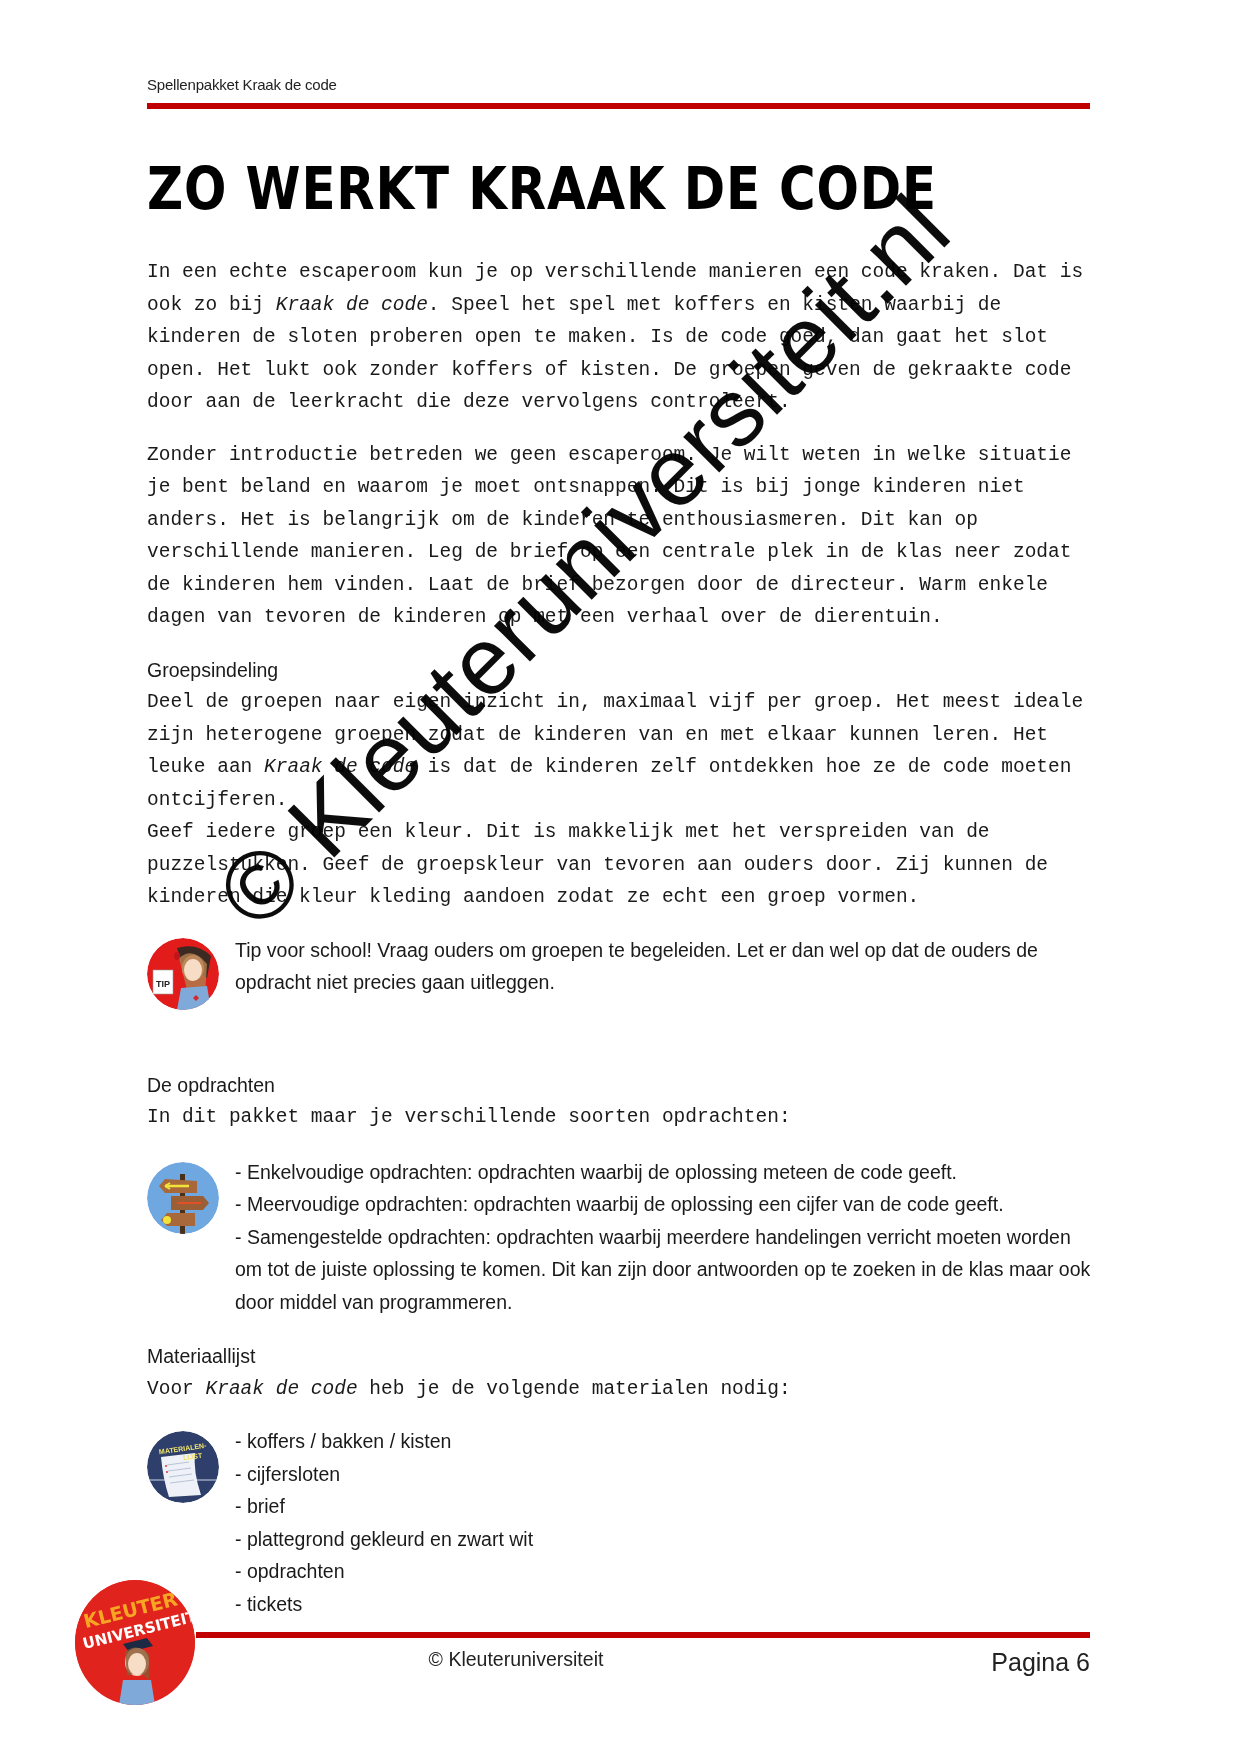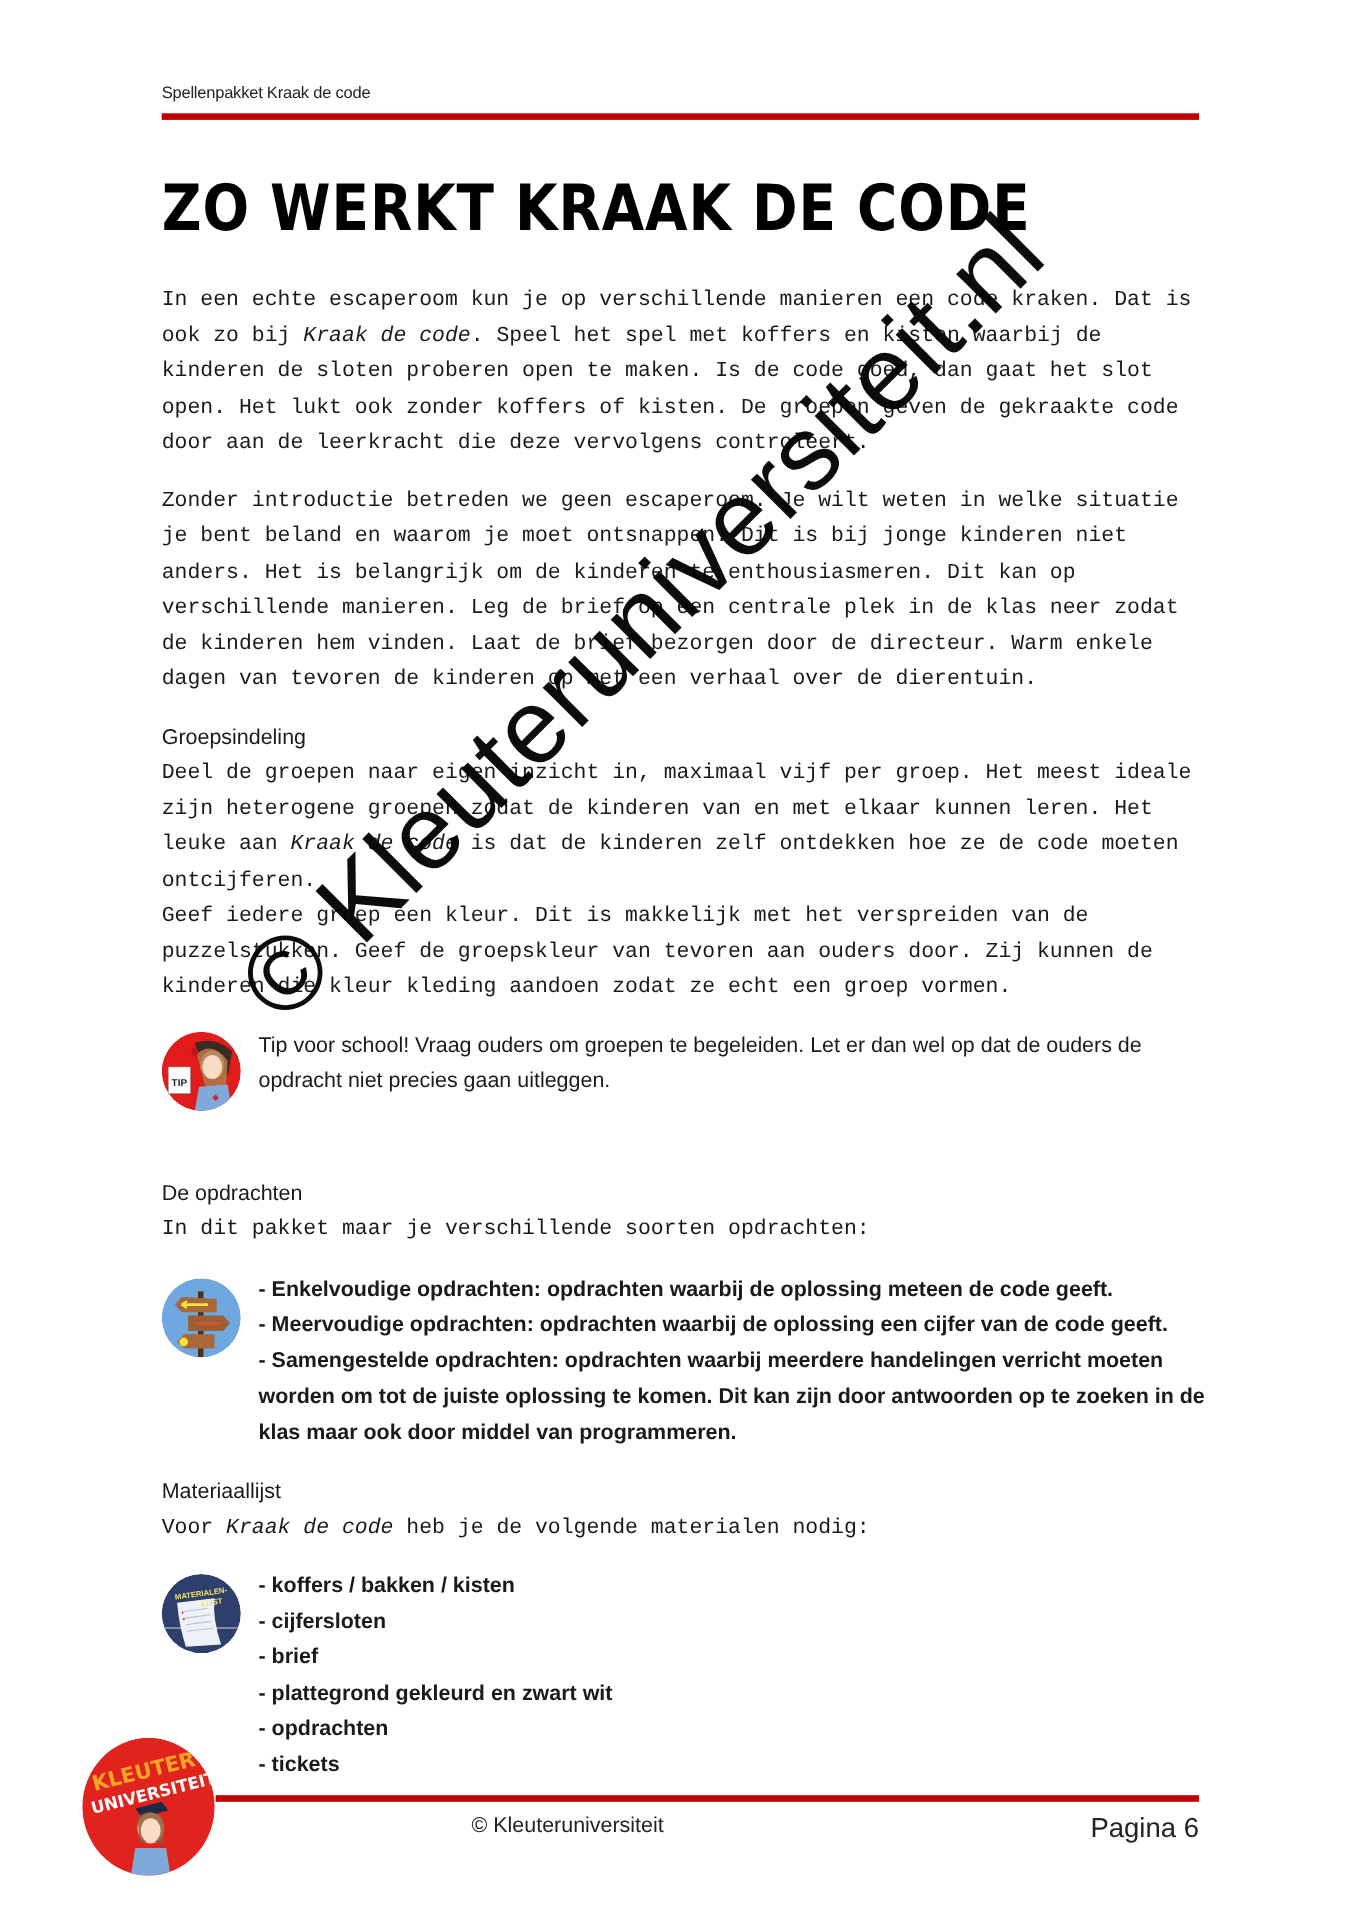--- a/index.html
+++ b/index.html
@@ -39,21 +39,21 @@
       position: absolute; left: 0; width: 72px; height: 72px; border-radius: 50%;
       overflow: hidden;
     }
     .icon-row.tip { margin-top: 8px; margin-bottom: 70px; }
     .icon-row.tip .ico { top: 4px; }
     .icon-row.sign { margin-top: 22px; margin-bottom: 22px; }
     .icon-row.sign .ico { top: 6px; }
     .icon-row.mat { margin-top: 20px; }
     .icon-row.mat .ico { top: 6px; }
     .icon-row ul { list-style: none; margin: 0; padding: 0; }
-    .icon-row li { margin: 0; font-weight: bold; }
+    .icon-row li { margin: 0; }
 
     .footer-center {
       position: absolute; left: 0; width: 1032px; top: 1648px; text-align: center;
       font-size: 19.5px; color: #222;
     }
     .footer-right {
       position: absolute; right: 150px; top: 1648px;
       font-size: 25px; color: #222;
     }
     .logo {

